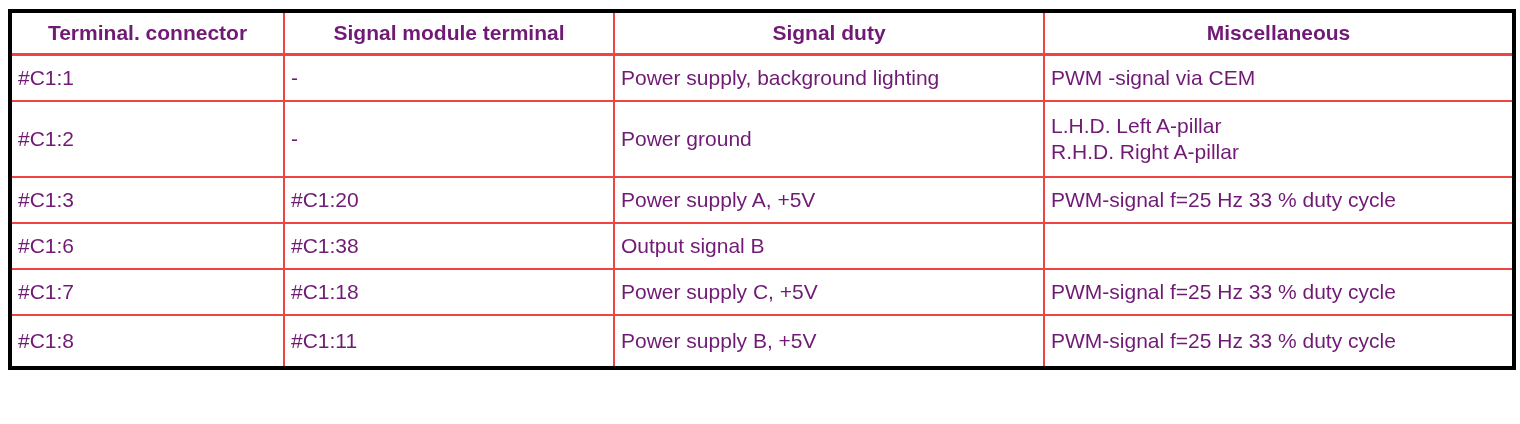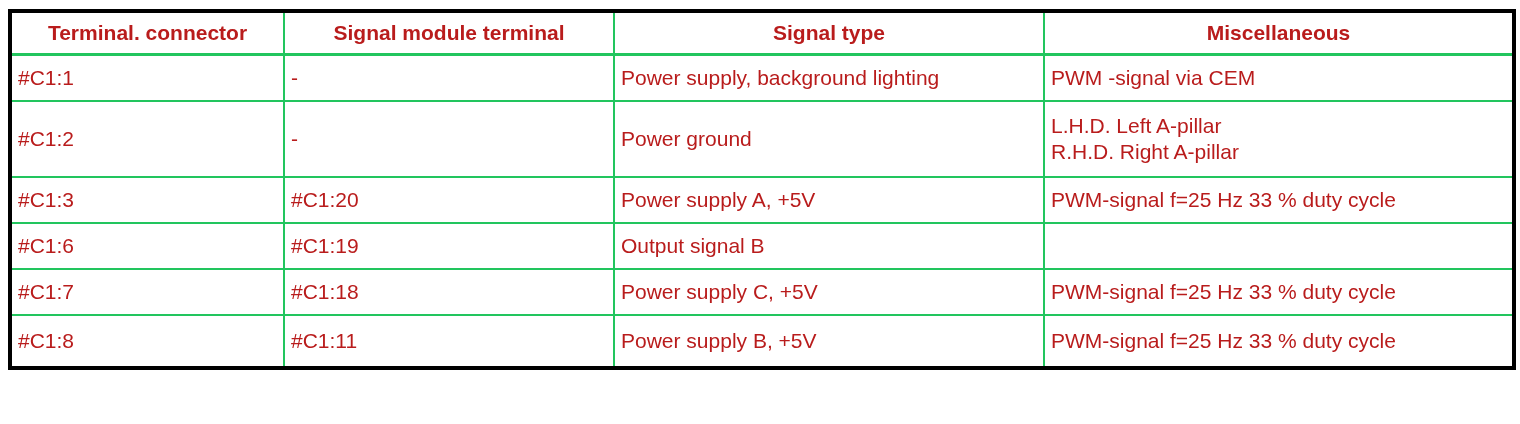--- a/index.html
+++ b/index.html
@@ -16,25 +16,25 @@
   }
   table.spec-table {
     border-collapse: collapse;
     table-layout: fixed;
     width: 1504px;
     margin: 9px 0 0 8px;
     border: 4px solid #000000;
   }
   .spec-table th,
   .spec-table td {
-    border: 2px solid #22c55e;
+    border: 2px solid #ef4444;
     font-size: 21px;
     line-height: 1.22;
     overflow: hidden;
-    color: #b91c1c;
+    color: #701a75;
   }
   .spec-table th {
     font-weight: bold;
     text-align: center;
     height: 36px;
     padding: 2px 4px;
     border-bottom-width: 3px;
   }
   .spec-table td {
     text-align: left;
@@ -57,21 +57,21 @@
   <colgroup>
     <col style="width:274px">
     <col style="width:330px">
     <col style="width:430px">
     <col style="width:470px">
   </colgroup>
   <thead>
     <tr>
       <th>Terminal. connector</th>
       <th>Signal module terminal</th>
-      <th>Signal type</th>
+      <th>Signal duty</th>
       <th>Miscellaneous</th>
     </tr>
   </thead>
   <tbody>
     <tr>
       <td>#C1:1</td>
       <td>-</td>
       <td>Power supply, background lighting</td>
       <td>PWM -signal via CEM</td>
     </tr>
@@ -83,21 +83,21 @@
 R.H.D. Right A-pillar</td>
     </tr>
     <tr>
       <td>#C1:3</td>
       <td>#C1:20</td>
       <td>Power supply A, +5V</td>
       <td>PWM-signal f=25 Hz 33 % duty cycle</td>
     </tr>
     <tr>
       <td>#C1:6</td>
-      <td>#C1:19</td>
+      <td>#C1:38</td>
       <td>Output signal B</td>
       <td></td>
     </tr>
     <tr>
       <td>#C1:7</td>
       <td>#C1:18</td>
       <td>Power supply C, +5V</td>
       <td>PWM-signal f=25 Hz 33 % duty cycle</td>
     </tr>
     <tr class="row-last">

